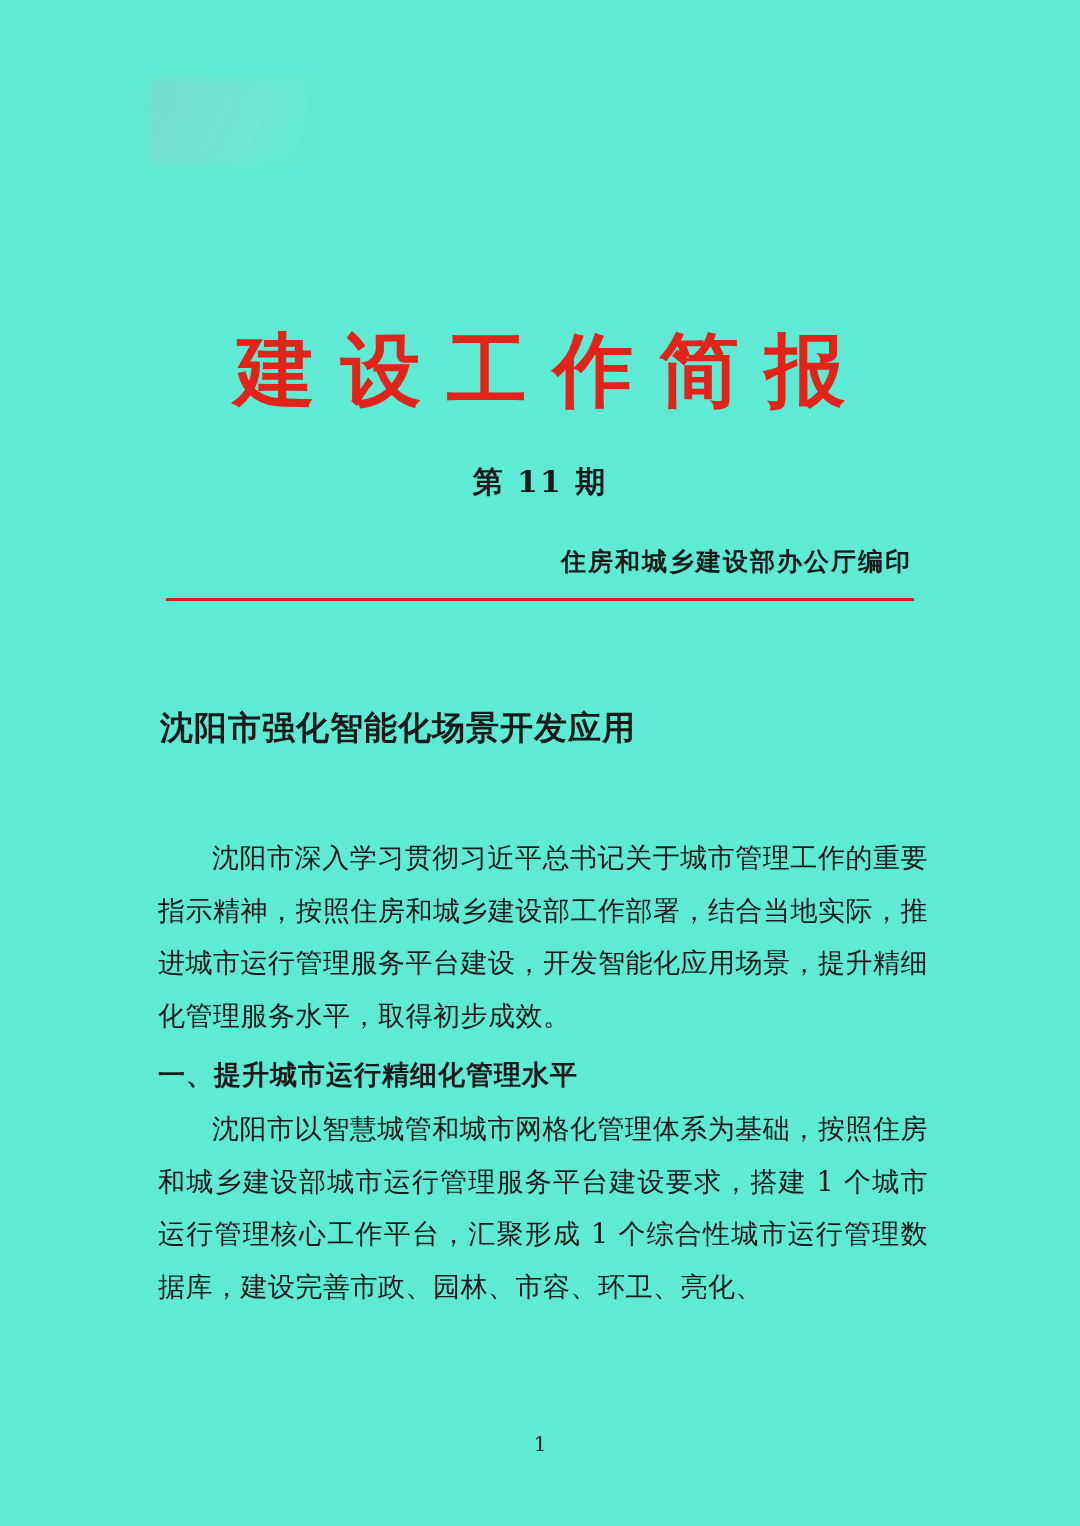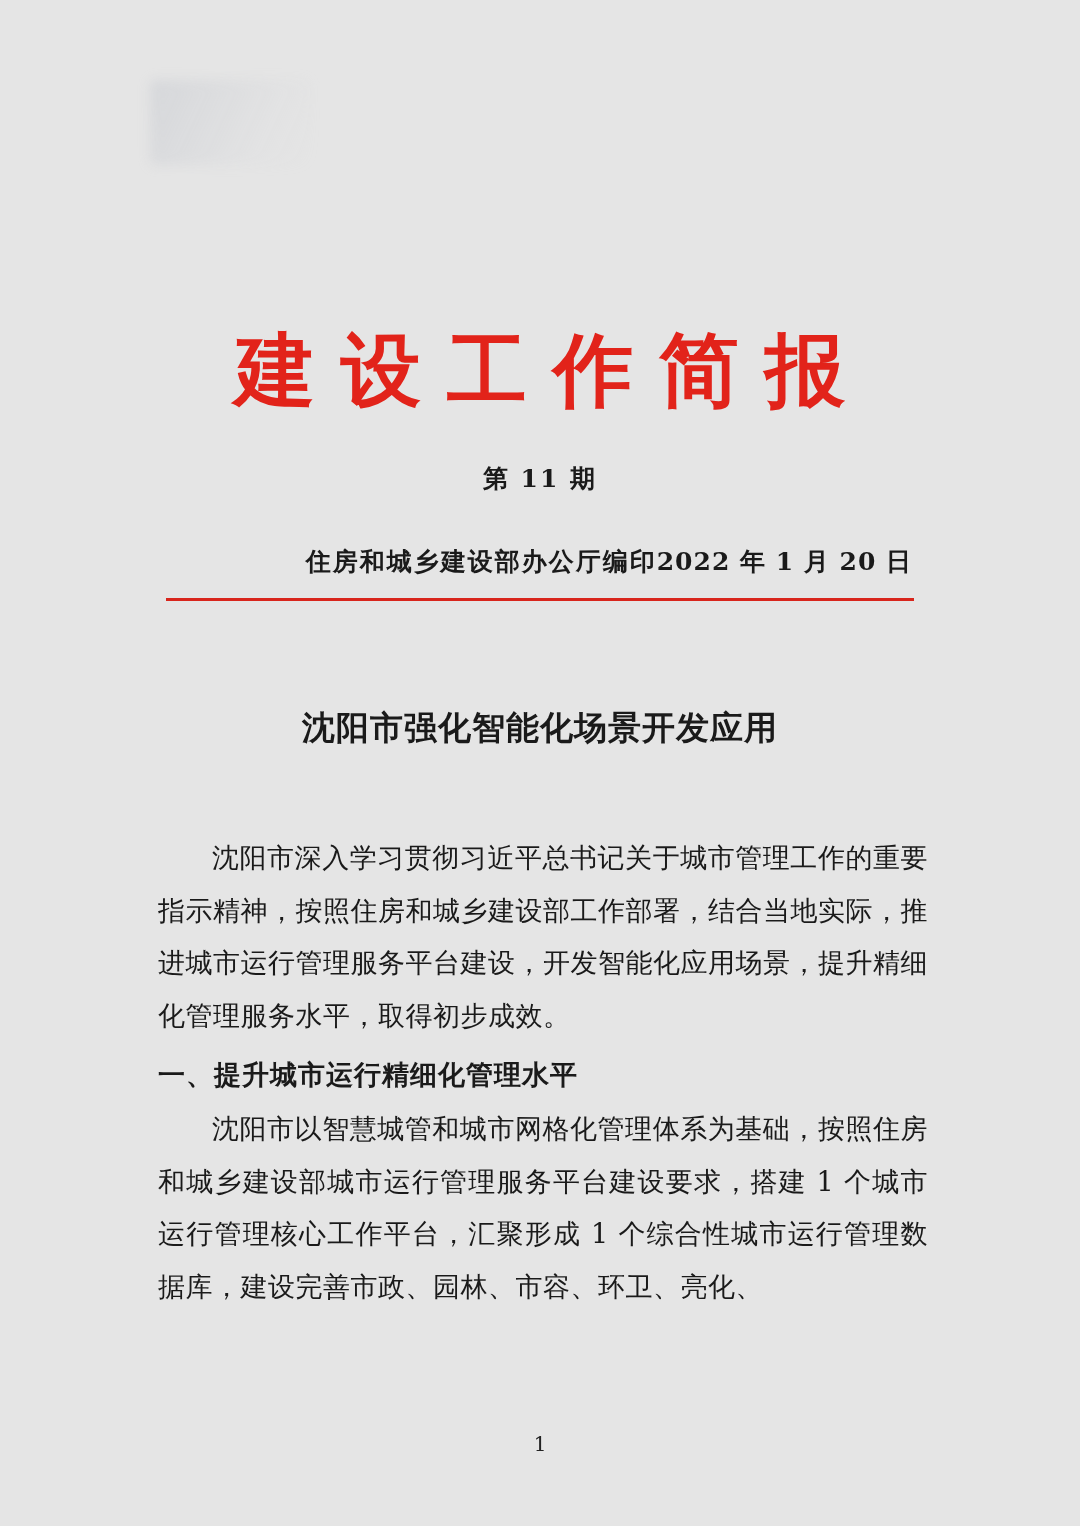--- a/index.html
+++ b/index.html
@@ -12,21 +12,21 @@
     height: 1526px;
     position: relative;
     font-family: "DejaVu Serif", "Liberation Serif", serif;
     color: #1a1a1a;
     overflow: hidden;
   }
 
   .page {
     position: absolute;
     inset: 0;
-    background: #e5e5e5;
+    background: #5eead4;
   }
 
   
   .watermark {
     position: absolute;
     left: 150px;
     top: 80px;
     width: 160px;
     height: 85px;
     background: linear-gradient(115deg, rgba(180,185,195,0.30), rgba(210,212,218,0.12) 70%, rgba(255,255,255,0) 100%);
@@ -49,21 +49,21 @@
     font-weight: 700;
     font-size: 80px;
     letter-spacing: 26px;
     line-height: 1;
     text-indent: 26px;
     white-space: nowrap;
   }
 
   .issue-no {
     margin-top: 52px;
-    font-size: 25px;
+    font-size: 30px;
     font-weight: 700;
     letter-spacing: 2px;
     font-family: "DejaVu Serif", "Liberation Serif", serif;
   }
 
   .meta-row {
     position: absolute;
     left: 168px;
     right: 168px;
     top: 545px;
@@ -85,21 +85,20 @@
     top: 598px;
     height: 3px;
     background: #d8251c;
   }
 
   .article-title {
     position: absolute;
     left: 160px;
     right: 160px;
     top: 700px;
-    text-align: center;
     font-size: 33px;
     font-weight: 700;
     line-height: 1.7;
     letter-spacing: 1px;
   }
 
   .body {
     position: absolute;
     left: 158px;
     right: 152px;
@@ -139,21 +138,20 @@
 
   <div class="watermark"></div>
 
   <div class="masthead">
     <div class="masthead-title">建设工作简报</div>
     <div class="issue-no">第 11 期</div>
   </div>
 
   <div class="meta-row">
     <div class="meta-left">住房和城乡建设部办公厅编印</div>
-    <div class="meta-right">2022 年 1 月 20 日</div>
   </div>
 
   <div class="rule"></div>
 
   <div class="article-title">
     <div>沈阳市强化智能化场景开发应用</div>
   </div>
 
   <div class="body">
     <p class="para">沈阳市深入学习贯彻习近平总书记关于城市管理工作的重要指示精神，按照住房和城乡建设部工作部署，结合当地实际，推进城市运行管理服务平台建设，开发智能化应用场景，提升精细化管理服务水平，取得初步成效。</p>

